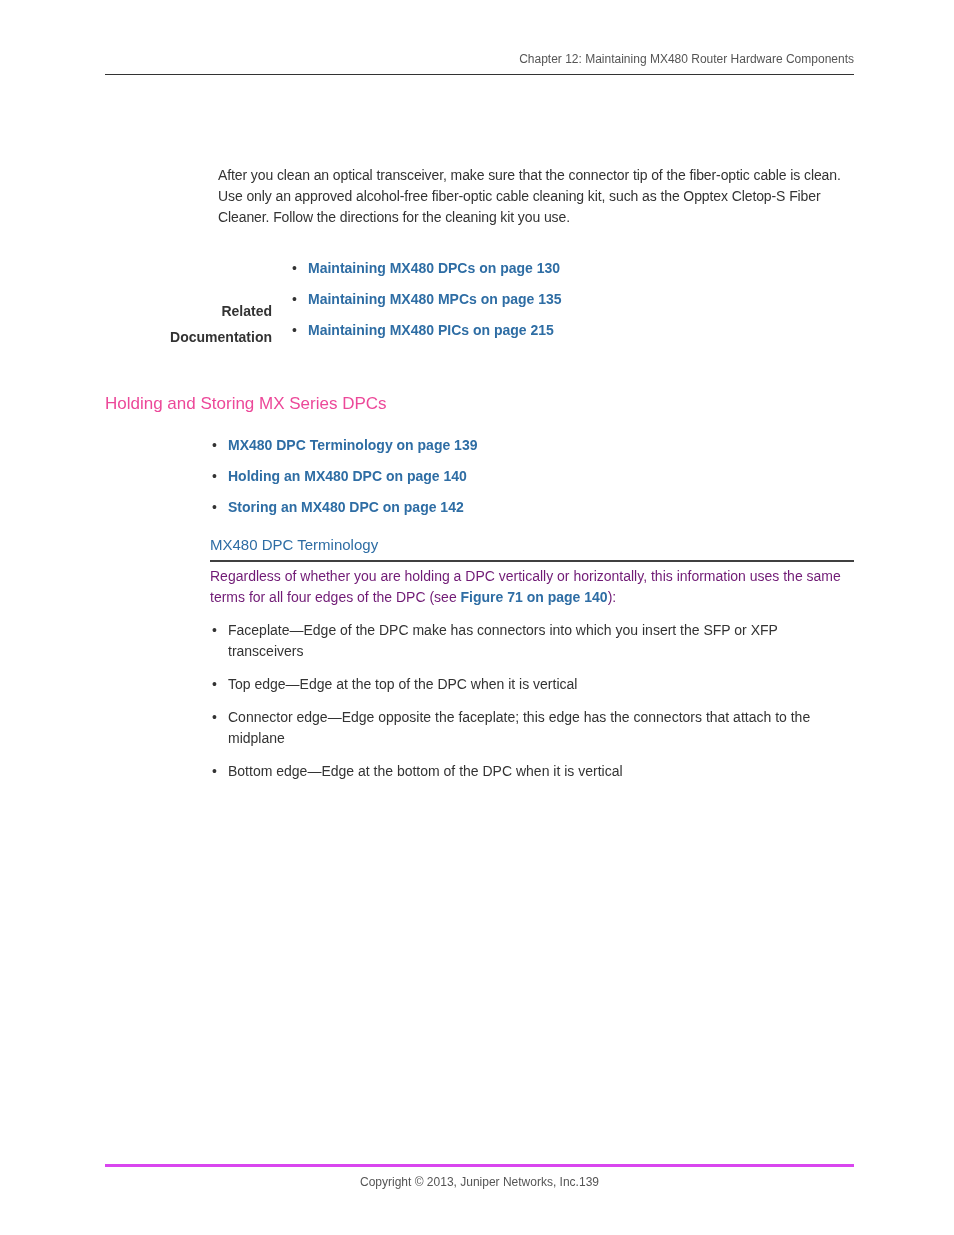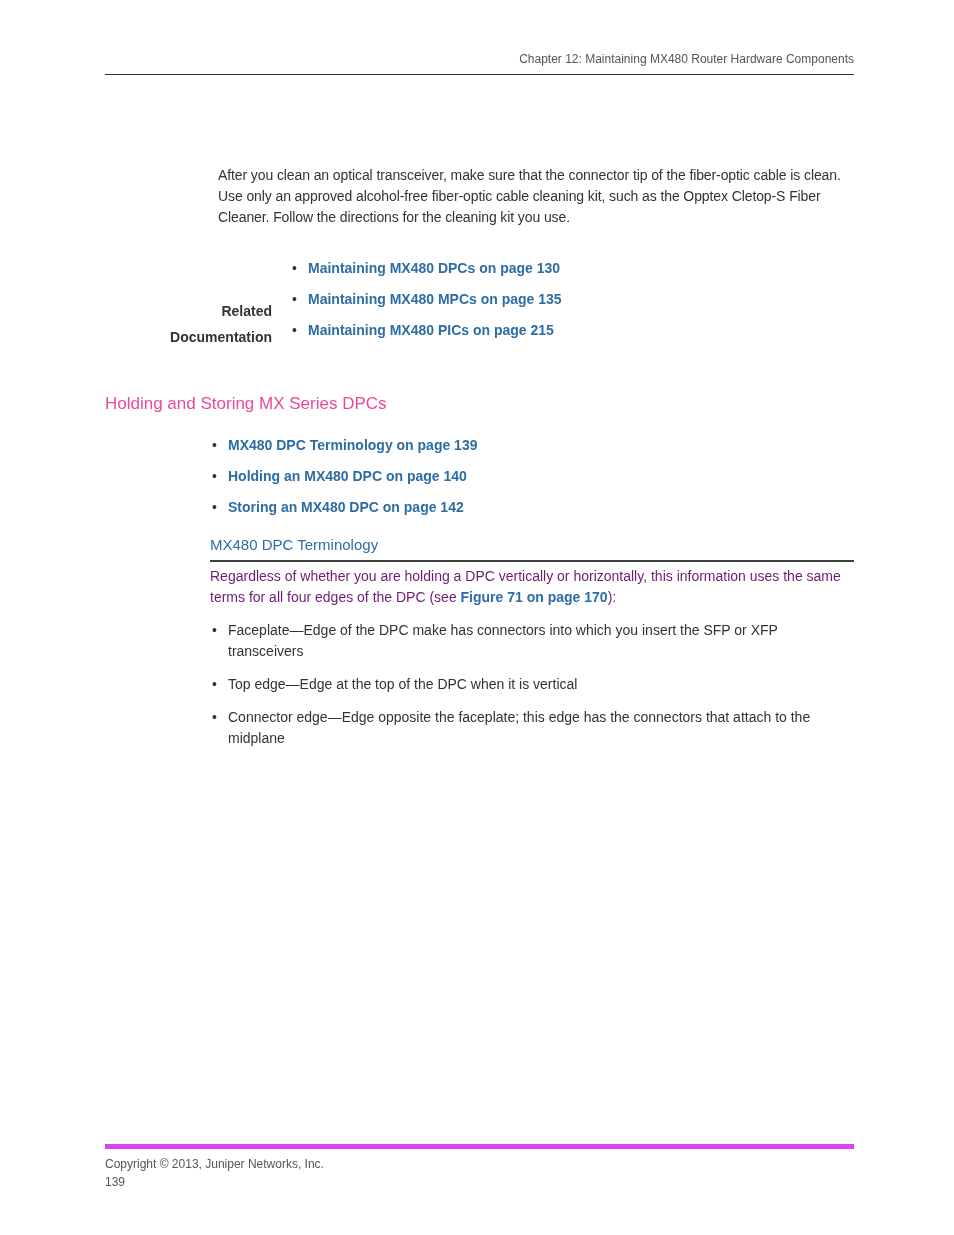--- a/index.html
+++ b/index.html
@@ -84,27 +84,26 @@
       margin-top: 16px;
       margin-bottom: 4px;
       padding-bottom: 4px;
       border-bottom: 2px solid #404040;
     }
     .footer {
       position: absolute;
       bottom: 44px;
       left: 105px;
       right: 100px;
-      border-top: 5px solid #d946ef;
+      border-top: 3px solid #d946ef;
       padding-top: 6px;
       display: flex;
       justify-content: center;
       font-size: 12px;
       color: #555;
-      flex-direction: column;
     }
     .subsection {
       margin-left: 105px;
     }
     .text-inline {
       color: #701a75;
     }
     .intro-list {
       margin-bottom: 16px;
     }
@@ -145,27 +144,28 @@
   <div class="subsection">
     <ul class="bullet-list intro-list">
       <li><a href="#" class="link">MX480 DPC Terminology on page 139</a></li>
       <li><a href="#" class="link">Holding an MX480 DPC on page 140</a></li>
       <li><a href="#" class="link">Storing an MX480 DPC on page 142</a></li>
     </ul>
 
     <div class="subheading">MX480 DPC Terminology</div>
 
     <p class="para2">
-      <span class="text-inline">Regardless of whether you are holding a DPC vertically or horizontally, this information uses the same terms for all four edges of the DPC (see </span><a href="#" class="link">Figure 71 on page 170</a><span class="text-inline">):</span>
+      <span class="text-inline">Regardless of whether you are holding a DPC vertically or horizontally, this information uses the same terms for all four edges of the DPC (see </span><a href="#" class="link">Figure 71 on page 140</a><span class="text-inline">):</span>
     </p>
 
     <ul class="bullet-list term-list">
       <li>Faceplate—Edge of the DPC make has connectors into which you insert the SFP or XFP transceivers</li>
       <li>Top edge—Edge at the top of the DPC when it is vertical</li>
       <li>Connector edge—Edge opposite the faceplate; this edge has the connectors that attach to the midplane</li>
+      <li>Bottom edge—Edge at the bottom of the DPC when it is vertical</li>
     </ul>
   </div>
 
   <div class="footer">
     <span>Copyright © 2013, Juniper Networks, Inc.</span>
     <span>139</span>
   </div>
 
 </div>
 

